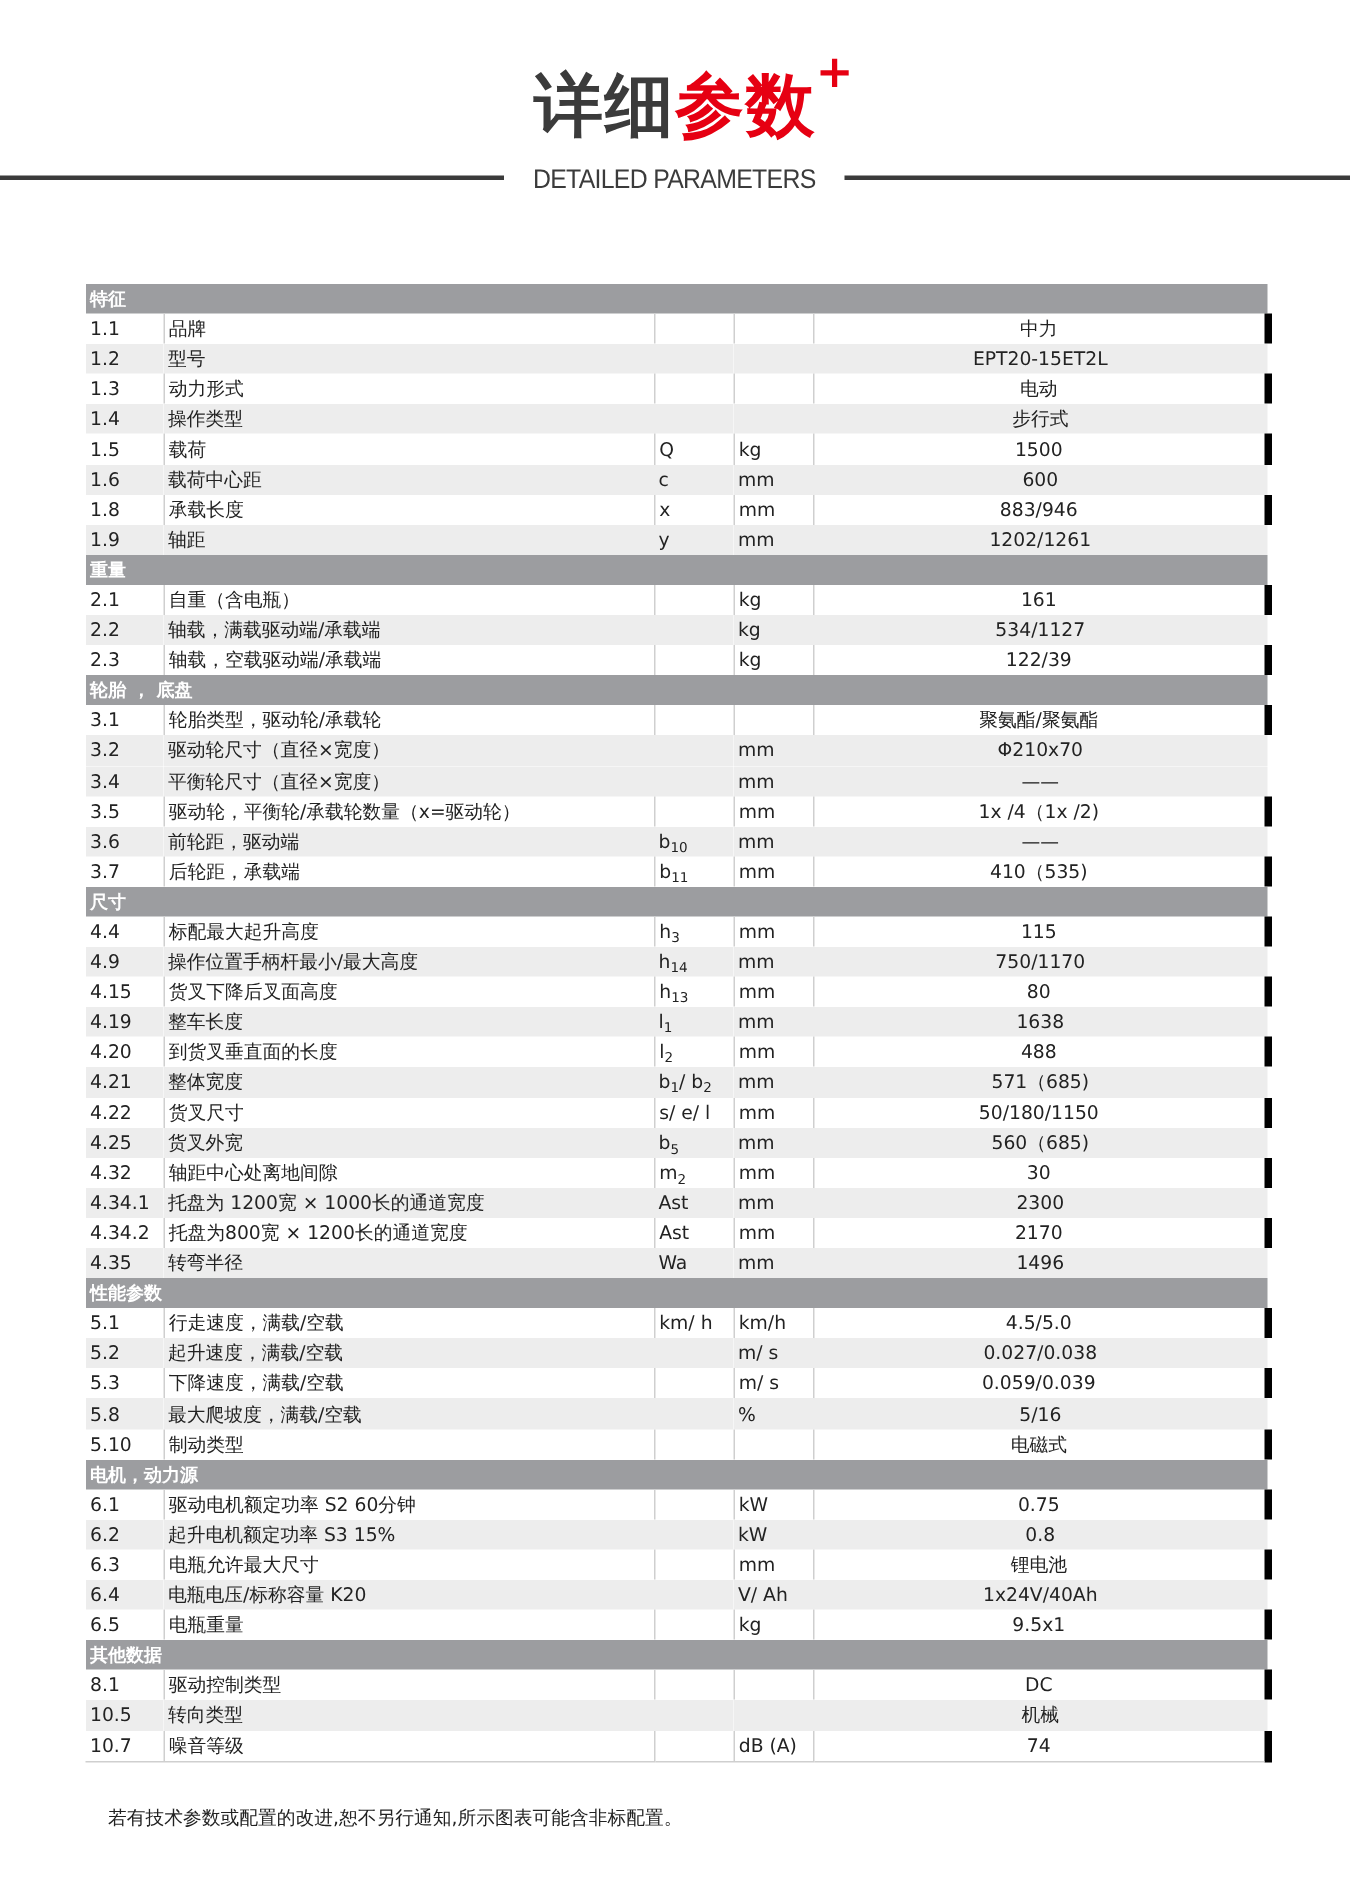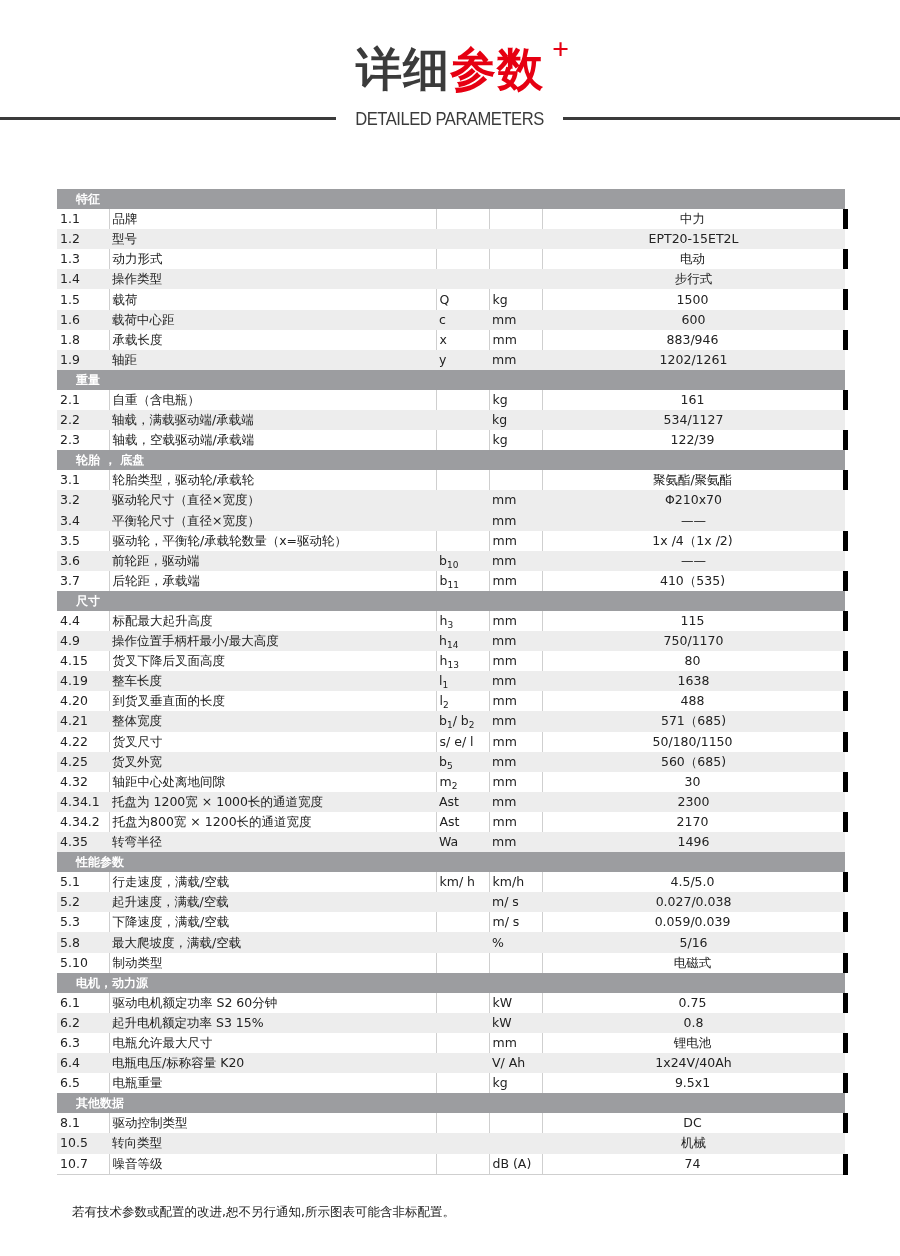--- a/index.html
+++ b/index.html
@@ -1,38 +1,38 @@
 <!DOCTYPE html>
 <html><head>
   <meta charset="utf-8">
   <style>
     html, body { margin: 0; padding: 0; background: #ffffff; }
     body { width: 900px; height: 1256px; position: relative; overflow: hidden;
            font-family: "DejaVu Sans", "Liberation Sans", sans-serif; color: #222; }
     .title-wrap { position: absolute; left: 0; top: 40px; width: 900px; height: 60px; text-align: center; }
-    .title { display: inline-block; position: relative; font-size: 46px; font-weight: bold; letter-spacing: 1px; line-height: 60px; font-family: Liberation Serif, serif; }
+    .title { display: inline-block; position: relative; font-size: 46px; font-weight: bold; letter-spacing: 1px; line-height: 60px; }
     .title .dark { color: #3b3b3b; }
     .title .red { color: #e60012; }
     .title .plus { position: absolute; right: -26px; top: -6px; color: #e60012; font-size: 30px; font-weight: bold; line-height: 30px; }
     .subtitle-row { position: absolute; left: 0; top: 106px; width: 900px; height: 26px; }
     .subtitle-row .line-left { position: absolute; left: 0; top: 11px; width: 336px; height: 3px; background: #3b3b3b; }
     .subtitle-row .line-right { position: absolute; left: 563px; top: 11px; width: 337px; height: 3px; background: #3b3b3b; }
     .subtitle { position: absolute; left: 336px; width: 227px; top: 0; text-align: center;
                 font-family: "Liberation Sans", sans-serif; font-size: 18px; color: #3b3b3b; line-height: 26px;
                 letter-spacing: -0.5px; transform: scaleX(0.92); }
 
     table.spec { position: absolute; left: 57px; top: 189px; width: 788px; border-collapse: collapse; table-layout: fixed;
                  font-family: "DejaVu Sans", sans-serif; font-size: 12.5px; color: #222; }
     table.spec col.c-no { width: 52px; }
     table.spec col.c-desc { width: 327px; }
     table.spec col.c-sym { width: 53px; }
     table.spec col.c-unit { width: 53px; }
     table.spec col.c-val { width: 303px; }
     table.spec td { height: 20.1px; padding: 0 0 0 3px; line-height: 20px; white-space: nowrap; overflow: hidden; }
-    tr.section td { background: #9c9da0; color: #ffffff; font-weight: bold; font-size: 12px; padding-left: 19px; }
+    tr.section td { background: #9c9da0; color: #ffffff; font-weight: bold; font-size: 12px; padding-left: 3px; }
     tr.row.odd td { background: #ffffff; border-left: 1px solid #cfcfcf; }
     tr.row.odd td:first-child { border-left: none; }
     tr.row.odd td:last-child { border-right: 5px solid #000000; }
     tr.row.even td { background: #ededed; }
     tr.row td.val { text-align: center; padding-left: 0; }
     tr.row.last td { border-bottom: 1px solid #cfcfcf; }
     sub { font-size: 9px; vertical-align: -3px; line-height: 0; }
     .note { position: absolute; left: 72px; top: 1204px; font-size: 12.5px; color: #222; }
   </style>
 </head>

